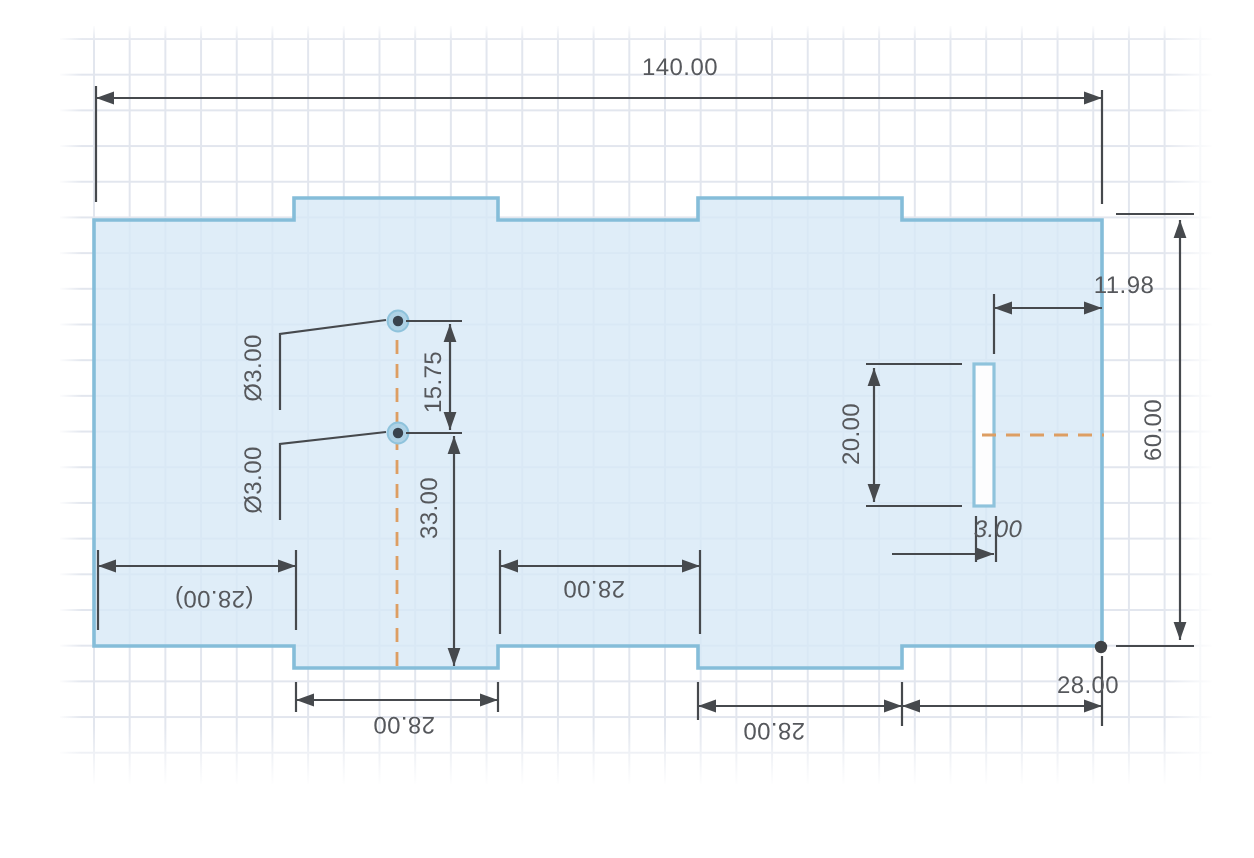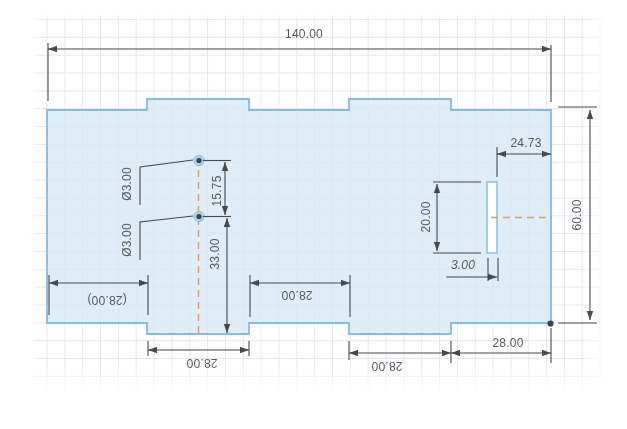--- a/index.html
+++ b/index.html
@@ -21,21 +21,21 @@
   .fade-bottom{left:0;bottom:-1px;width:100%;height:30px;background:linear-gradient(to bottom, rgba(255,255,255,0), #fff);}
   .fade-left{left:-1px;top:0;width:12px;height:100%;background:linear-gradient(to left, rgba(255,255,255,0), #fff);}
   .fade-top{left:0;top:-1px;width:100%;height:9px;background:linear-gradient(to top, rgba(255,255,255,0), #fff);}
   svg.sketch{position:absolute;left:0;top:0;}
   .dim-label{
     position:absolute;
     font-size:12px;line-height:13px;color:#56585c;
     white-space:nowrap;letter-spacing:0.2px;
     transform:translate(-50%,-50%);
   }
-  .rot0{transform:translate(-50%,-50%);}
+  .rot0{transform:translate(-50%,-50%);margin-left:36px;}
   .rotccw{transform:translate(-50%,-50%) rotate(-90deg);}
   .rot180{transform:translate(-50%,-50%) rotate(180deg);}
 </style>
 </head>
 <body>
 
 <div class="grid">
   <div class="fade fade-right"></div>
   <div class="fade fade-bottom"></div>
   <div class="fade fade-left"></div>
@@ -135,21 +135,21 @@
     <polygon points="249,350 240,346.8 240,353.2"></polygon>
     <polygon points="349,353 358,349.8 358,356.2"></polygon>
     <polygon points="451,353 442,349.8 442,356.2"></polygon>
     <polygon points="451,353 460,349.8 460,356.2"></polygon>
     <polygon points="551,353 542,349.8 542,356.2"></polygon>
   </g>
 </svg>
 
 <div class="dim-label rot0" style="left:304px;top:34px;">140.00</div>
 <div class="dim-label rotccw" style="left:577px;top:215px;">60.00</div>
-<div class="dim-label rot0" style="left:526px;top:143px;">24.73</div>
+<div class="dim-label rot0" style="left:526px;top:143px;">11.98</div>
 <div class="dim-label rotccw" style="left:426px;top:217px;">20.00</div>
 <div class="dim-label rot0" style="left:463px;top:265px;font-style:italic;">3.00</div>
 <div class="dim-label rotccw" style="left:217px;top:191px;">15.75</div>
 <div class="dim-label rotccw" style="left:215px;top:254px;">33.00</div>
 <div class="dim-label rotccw" style="left:127px;top:184px;">Ø3.00</div>
 <div class="dim-label rotccw" style="left:127px;top:240px;">Ø3.00</div>
 <div class="dim-label rot180" style="left:107px;top:299px;">(28.00)</div>
 <div class="dim-label rot180" style="left:297px;top:294px;">28.00</div>
 <div class="dim-label rot180" style="left:202px;top:362px;">28.00</div>
 <div class="dim-label rot180" style="left:387px;top:365px;">28.00</div>

